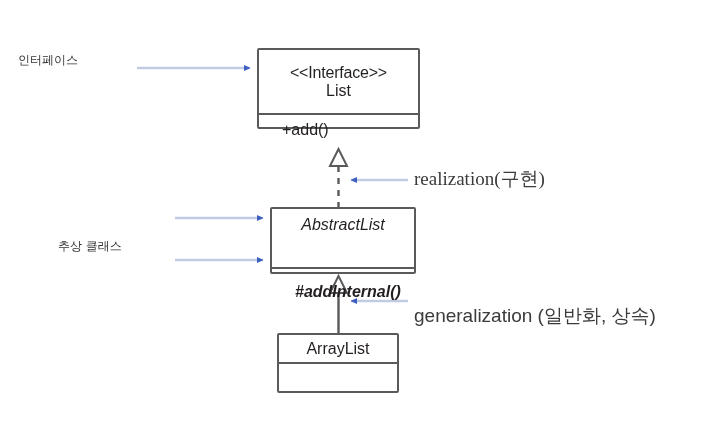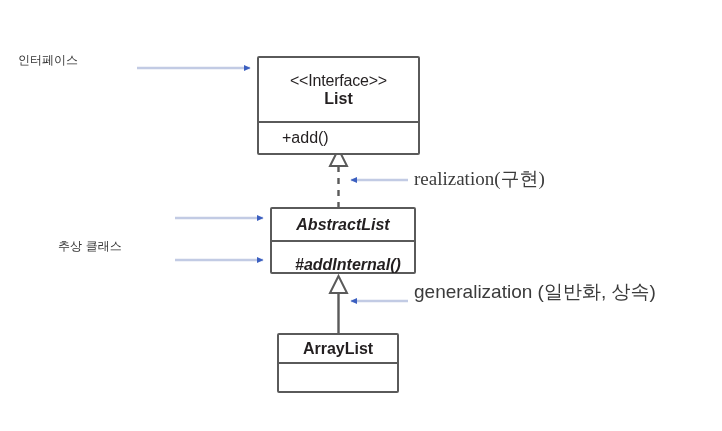--- a/index.html
+++ b/index.html
@@ -37,47 +37,47 @@
   .uml-divider {
     border-top: 2px solid #5a5a5a;
   }
   .stereotype {
     font-size: 16px;
     letter-spacing: -0.2px;
     color: #231f20;
   }
   .class-name {
     font-size: 16px;
-    font-weight: bold;
+    font-weight: normal;
     color: #231f20;
   }
   .class-name.abstract {
     font-style: italic;
   }
   .member {
     font-size: 16px;
     color: #231f20;
     width: 100%;
     text-align: left;
     padding-left: 23px;
     box-sizing: border-box;
   }
   .member.abstract {
     font-style: italic;
     font-weight: 600;
   }
 
   
-  #box-list        { left: 257px; top: 56px;  width: 163px; height: 99px; }
+  #box-list        { left: 257px; top: 48px;  width: 163px; height: 81px; }
   #box-list .c1    { height: 63px; }
   #box-list .c2    { height: 32px; }
 
   #box-abstract        { left: 270px; top: 207px; width: 146px; height: 67px; }
   #box-abstract .c1    { height: 31px; }
-  #box-abstract .c2    { height: 47px; }
+  #box-abstract .c2    { height: 47px; margin-top: 27px; }
 
   #box-array        { left: 277px; top: 333px; width: 122px; height: 60px; }
   #box-array .c1    { height: 27px; }
   #box-array .c2    { height: 29px; }
 
   
   #connectors {
     position: absolute;
     left: 0; top: 0;
     width: 722px; height: 431px;
@@ -94,21 +94,21 @@
   }
   .annot.ko {
     font-family: "DejaVu Sans", "Liberation Sans", sans-serif;
     font-size: 12px;
     color: #333333;
   }
   #label-interface   { left: 18px;  top: 54px; }
   #label-abs-class   { left: 58px;  top: 205px; margin-top: 35px; }
   #label-abs-method  { left: 58px;  top: 247px; }
   #label-realization { left: 414px; top: 169px; font-family: Liberation Serif, serif; }
-  #label-generalization { left: 414px; top: 282px; }
+  #label-generalization { left: 414px; top: 306px; }
 </style>
 </head>
 <body>
 
 <div id="canvas">
 
   <svg id="connectors" viewBox="0 0 722 431" width="722" height="431" xmlns="http://www.w3.org/2000/svg">
 
     <defs>
       <marker id="annot-arrow-right" markerWidth="7" markerHeight="7" refX="6" refY="3.5" orient="auto" markerUnits="userSpaceOnUse">

